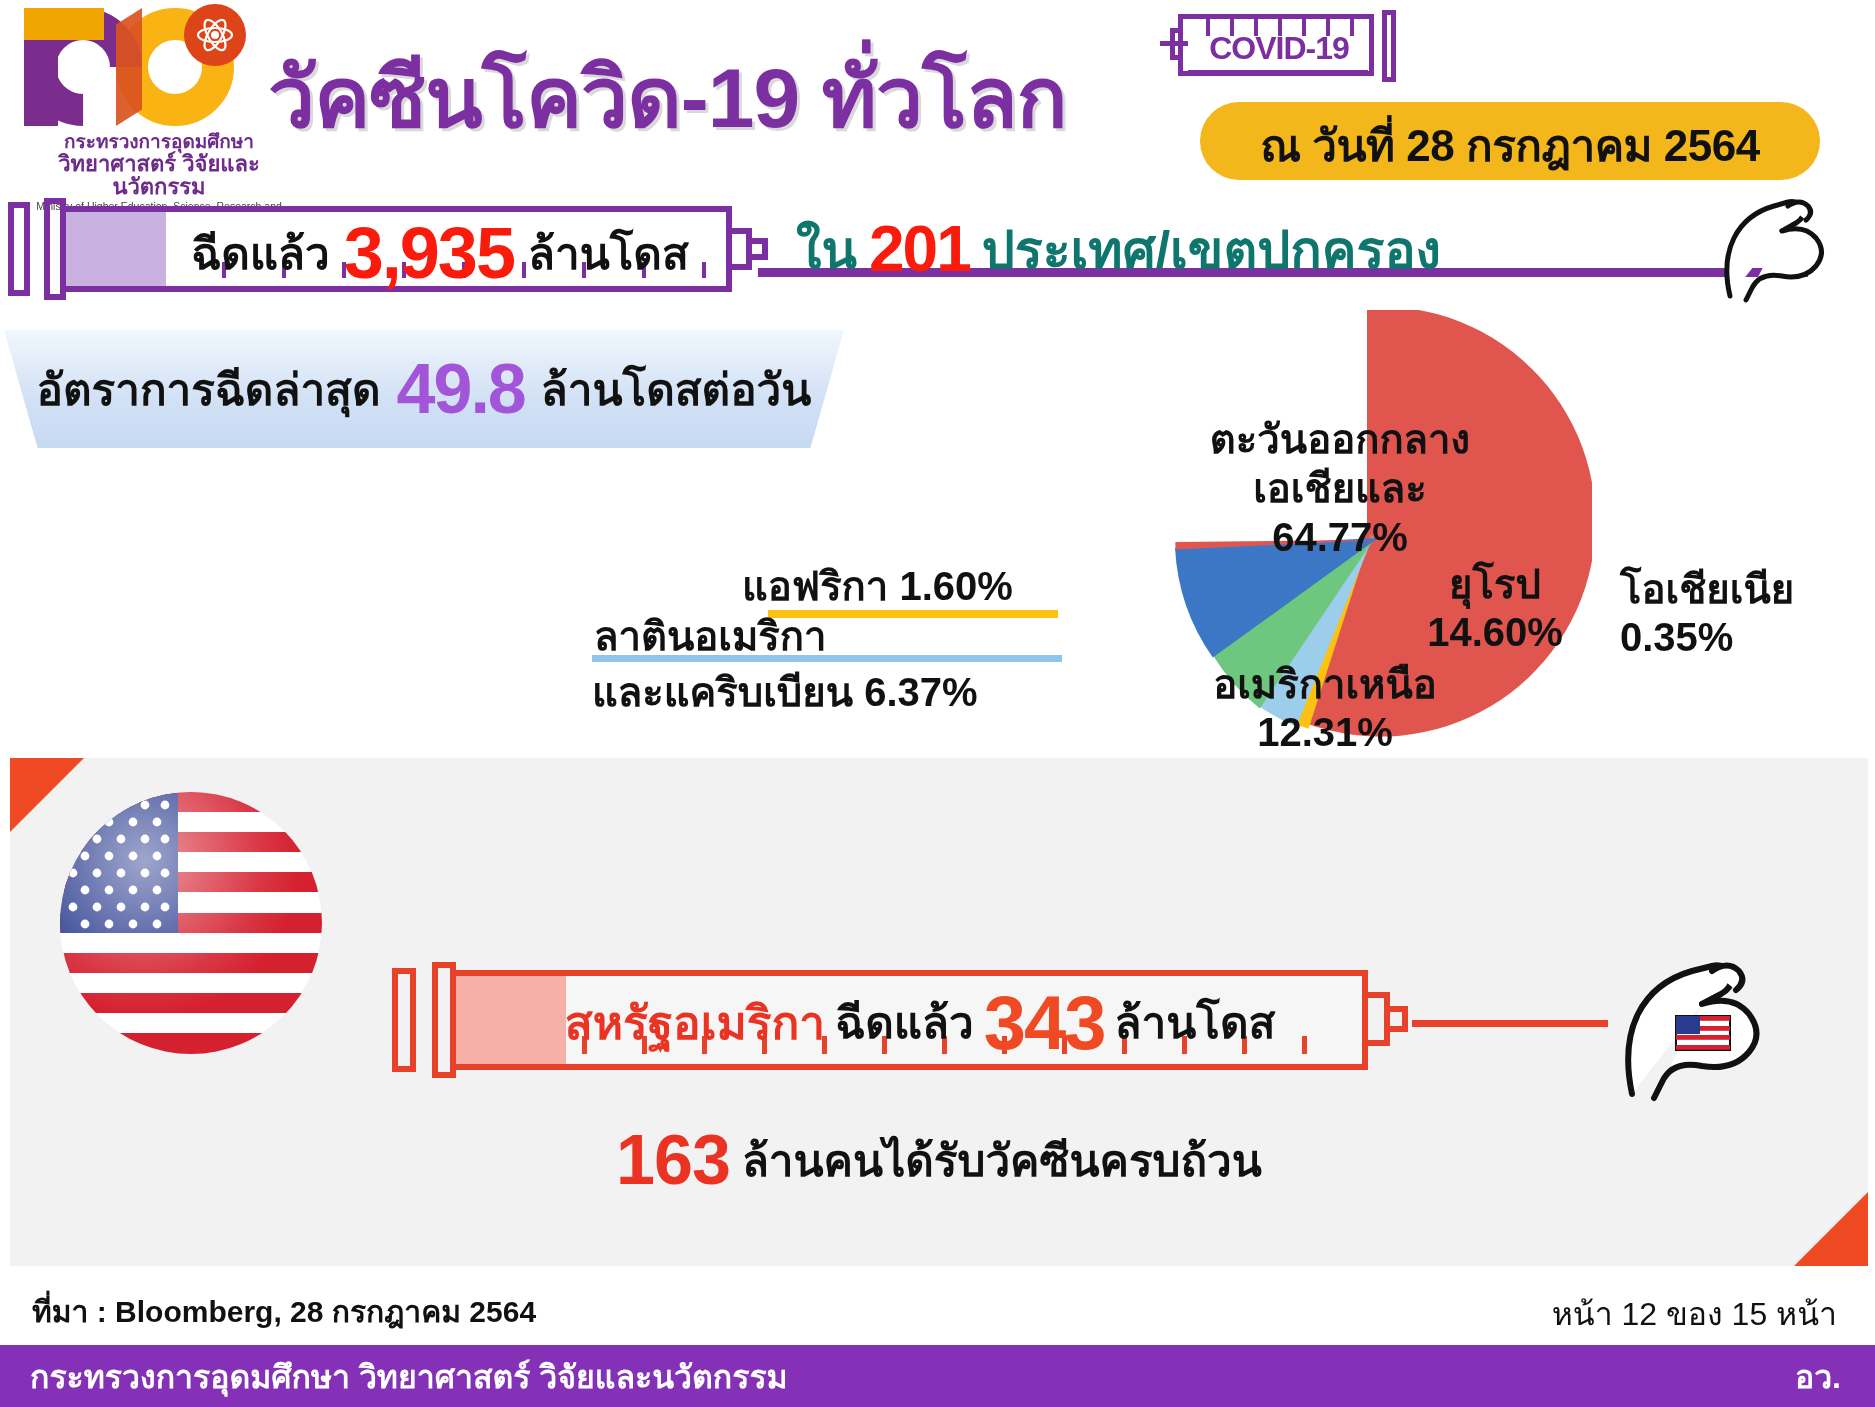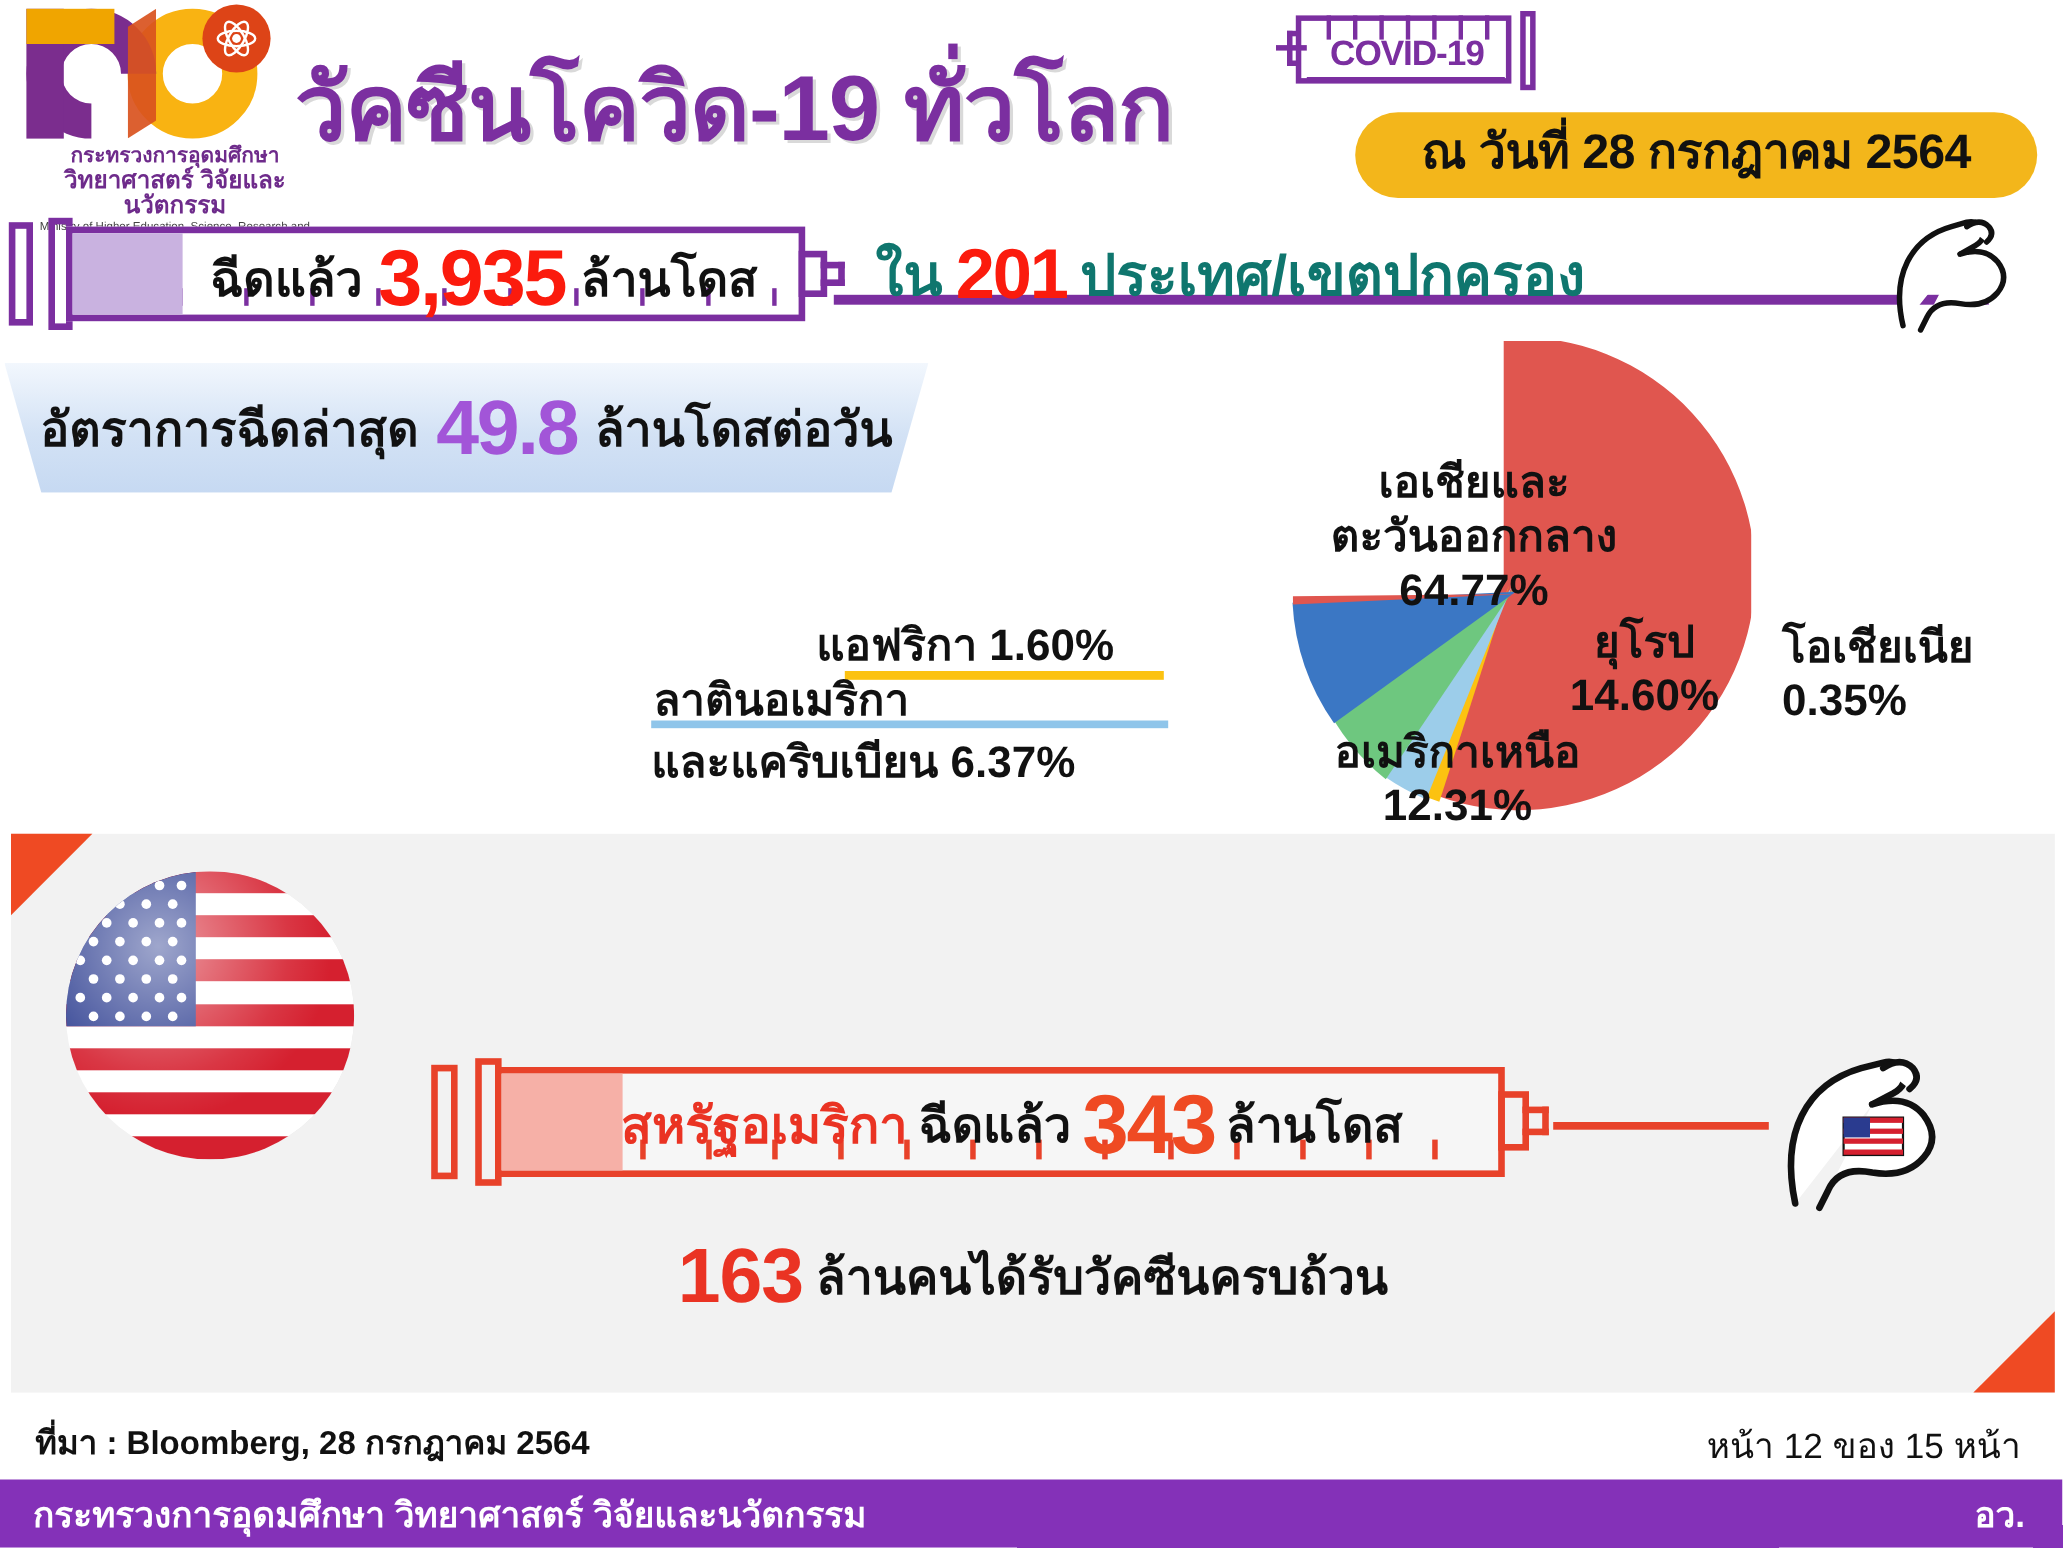--- a/index.html
+++ b/index.html
@@ -42,22 +42,22 @@
   #covid-label{left:26px;top:24px;width:186px;text-align:center;font-size:32px;
                font-weight:bold;color:#7b2fa0;letter-spacing:-1px;}
   #covid-underline{left:28px;top:64px;width:180px;height:4px;background:#7b2fa0;}
   #covid-needle{left:0;top:35px;width:28px;height:5px;background:#7b2fa0;}
   #covid-nozzle{left:10px;top:22px;width:12px;height:32px;border:5px solid #7b2fa0;
                 border-right:none;box-sizing:border-box;}
   #covid-plunger{left:222px;top:4px;width:14px;height:72px;border:5px solid #7b2fa0;
                  box-sizing:border-box;}
 
   
-  #date-pill{left:1232px;top:102px;width:620px;height:78px;background:#f3b61b;
-             border-radius:39px;display:flex;align-items:flex-start;justify-content:center;}
+  #date-pill{left:1200px;top:102px;width:620px;height:78px;background:#f3b61b;
+             border-radius:39px;display:flex;align-items:flex-end;justify-content:center;}
   #date-text{font-size:44px;font-weight:bold;color:#111;letter-spacing:-.5px;}
 
   
   #syr1{left:8px;top:198px;width:760px;height:112px;}
   #syr1 .plunger-rod{position:absolute;left:0;top:4px;width:22px;height:94px;
                      border:6px solid #7b2fa0;box-sizing:border-box;}
   #syr1 .plunger-rod2{position:absolute;left:36px;top:0;width:22px;height:102px;
                       border:6px solid #7b2fa0;box-sizing:border-box;}
   #syr1 .barrel{position:absolute;left:52px;top:8px;width:672px;height:86px;
                 border:6px solid #7b2fa0;box-sizing:border-box;background:#fff;}
@@ -261,22 +261,22 @@
 
     <path fill="#6ec77f" d="M234 226 L117.8 398.5 A208 208 0 0 1 71.0 345.5 Z"></path>
 
     <path fill="#3b77c4" d="M236 228 L70.8 347.6 A210 210 0 0 1 33.0 238.0 Z"></path>
 
     <path fill="#e0564f" d="M238 230 L33.5 239.5 A208 208 0 0 1 33.4 232.0 Z"></path>
   </svg>
 </div>
 
 <div class="abs" id="lab-asia">
+  <div>ตะวันออกกลาง</div>
   <div>เอเชียและ</div>
-  <div>ตะวันออกกลาง</div>
   <div>64.77%</div>
 </div>
 
 <div class="abs" id="lab-europe">
   <div>ยุโรป</div>
   <div>14.60%</div>
 </div>
 
 <div class="abs" id="lab-oceania">
   <div>โอเชียเนีย</div>

